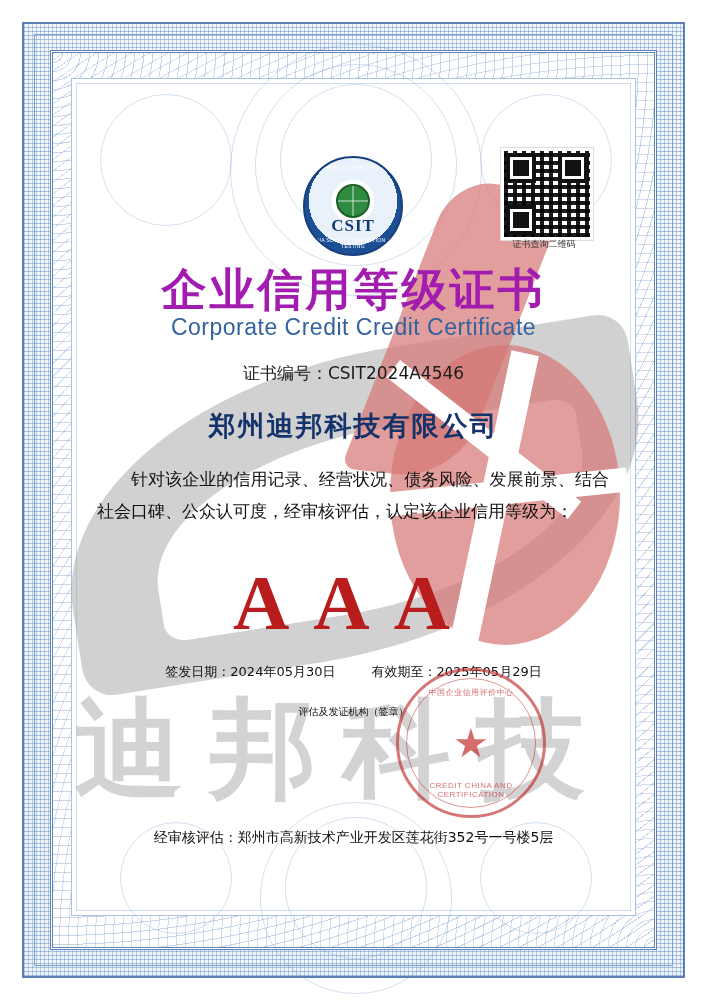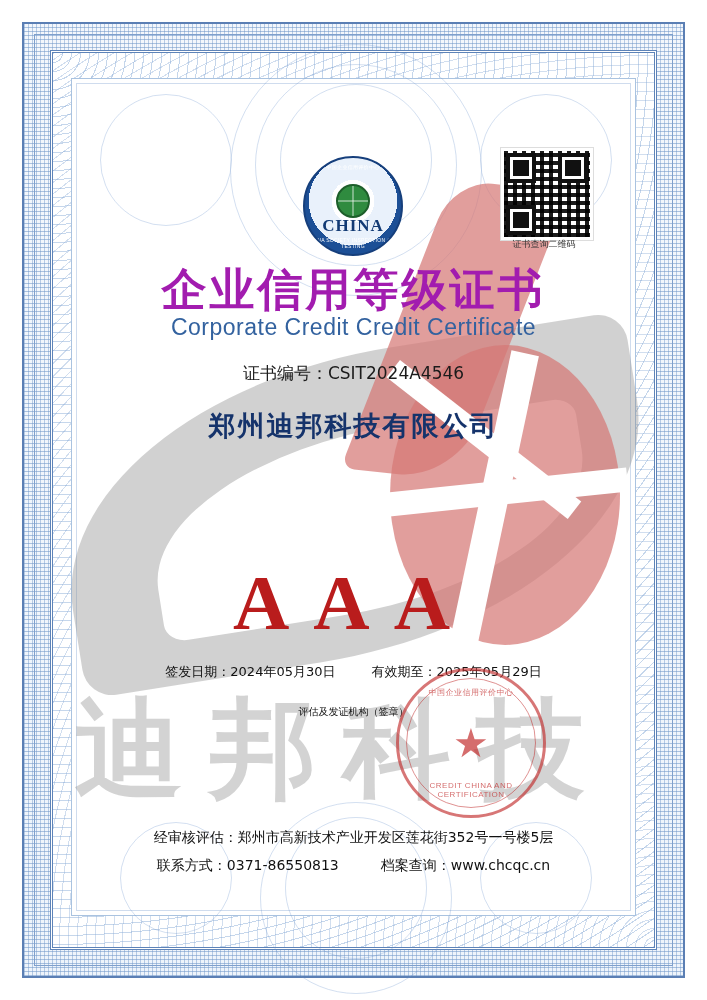--- a/index.html
+++ b/index.html
@@ -397,58 +397,55 @@
   <div class="wm wm-red-cut1"></div>
   <div class="wm wm-red-cut2"></div>
   <div class="wm wm-red-cut3"></div>
   <div class="wm wm-text">迪邦科技</div>
 
   <div class="content">
 
     <div class="emblem">
       <div class="arc-top">中国企业信用评价中心</div>
       <div class="globe"></div>
-      <div class="csit">CHINA</div>
+      <div class="csit">CSIT</div>
       <div class="arc-bot">CHINA SOCIETY INSPECTION AND TESTING</div>
     </div>
 
     <div class="qr">
       <div class="fp tl">
           <i></i>
         </div>
       <div class="fp tr">
           <i></i>
         </div>
       <div class="fp bl">
           <i></i>
         </div>
     </div>
     <div class="qr-caption">证书查询二维码</div>
 
     <div class="title-cn">企业信用等级证书</div>
     <div class="title-en">Corporate Credit Credit Certificate</div>
     <div class="cert-no">证书编号：CSIT2024A4546</div>
     <div class="company">郑州迪邦科技有限公司</div>
+    <div class="body-text">针对该企业的信用记录、经营状况、债务风险、发展前景、结合社会口碑、公众认可度，经审核评估，认定该企业信用等级为：</div>
     <div class="grade">AAA</div>
 
     <div class="dates">
       <span>签发日期：2024年05月30日</span>
       <span>有效期至：2025年05月29日</span>
     </div>
 
     <div class="issuer-line">评估及发证机构（签章）</div>
 
     <div class="seal">
       <div class="sl1">中国企业信用评价中心</div>
       <div class="star">★</div>
       <div class="sl2">CREDIT CHINA AND CERTIFICATION</div>
     </div>
 
     <div class="footer">
       <div>经审核评估：郑州市高新技术产业开发区莲花街352号一号楼5层</div>
-      <div class="row2">
-        <span>联系方式：0371-86550813</span>
-        <span>档案查询：www.chcqc.cn</span>
-      </div>
     </div>
 
   </div>
 </div>
 
 </body></html>

